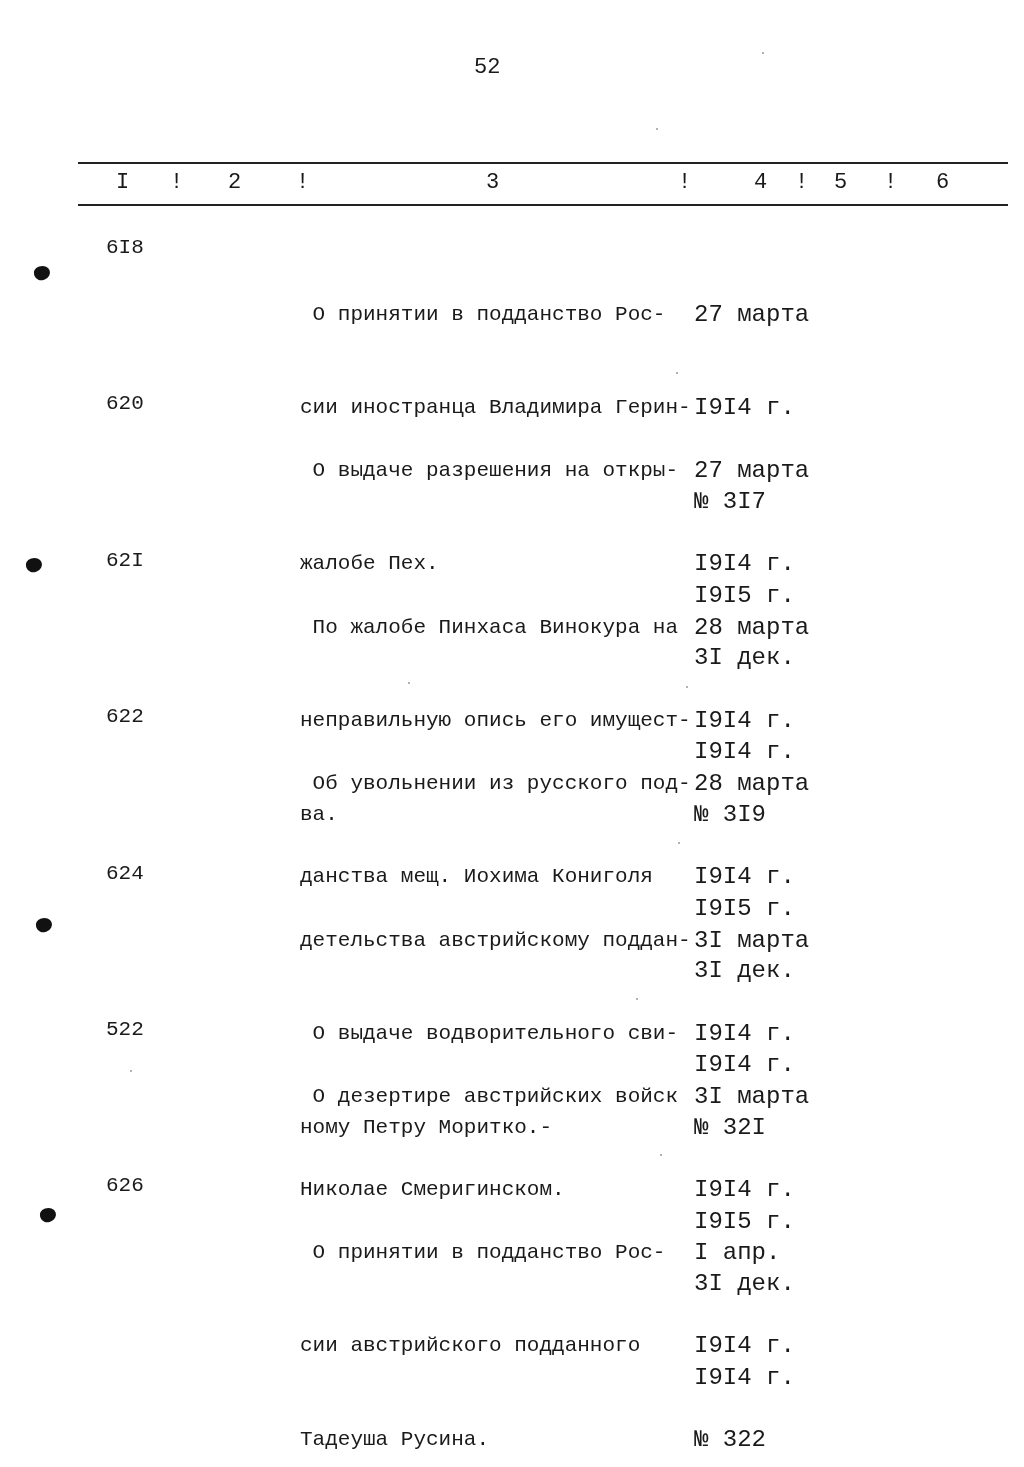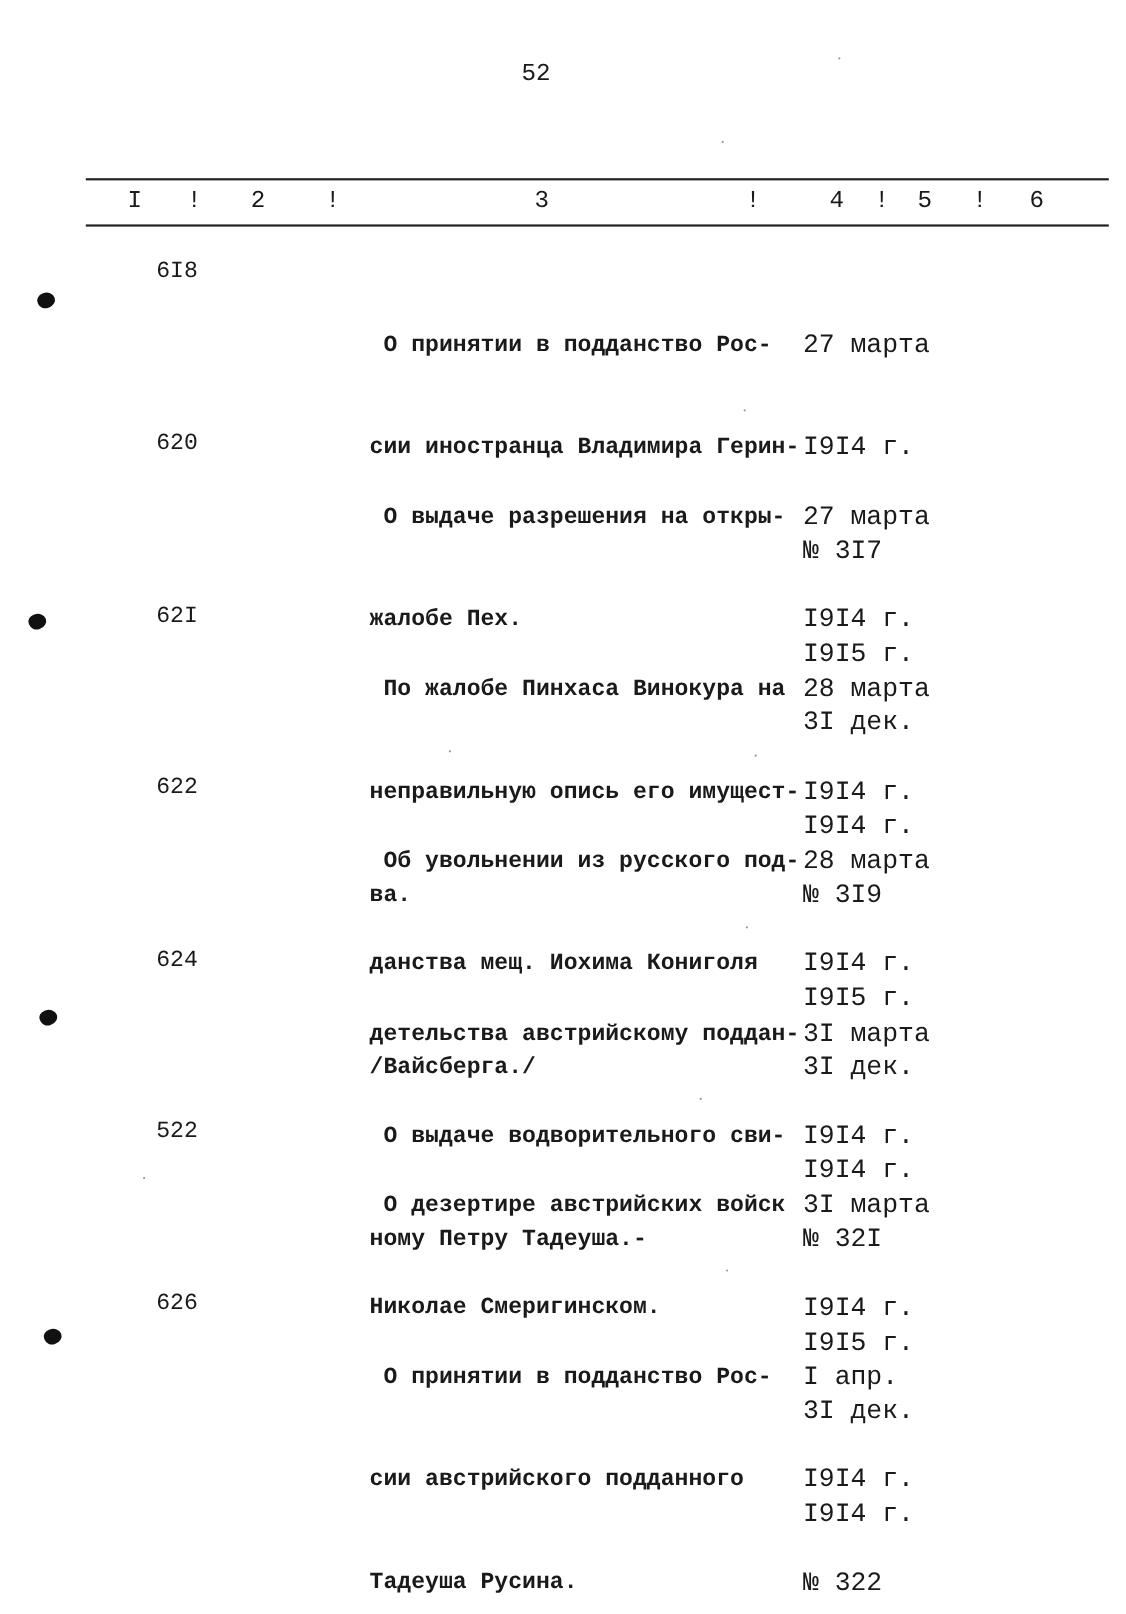--- a/index.html
+++ b/index.html
@@ -41,38 +41,37 @@
     }
     .header-row span {
       position: absolute;
       top: 0;
     }
     .entry {
       position: absolute;
       left: 0;
       width: 840px;
       height: 130px;
-      margin-left: 36px;
     }
     .entry .num {
       position: absolute;
       left: 106px;
       top: 0;
       font-size: 21px;
     }
     .entry .desc {
       position: absolute;
       left: 300px;
       top: 0;
       width: 400px;
       font-size: 21px;
       line-height: 31.3px;
       white-space: pre;
     }
-    .entry .desc div { white-space: pre; font-weight: bold; }
+    .entry .desc div { white-space: pre; }
     .entry .dates {
       position: absolute;
       left: 694px;
       top: 0;
       font-size: 24px;
       line-height: 31.3px;
       white-space: pre;
     }
     .entry .dates div { white-space: pre; }
     .hole {
@@ -157,36 +156,35 @@
       <div>№ 3I9</div>
       <div>I9I5 г.</div>
     </div>
   </div>
 
   <div class="entry" style="top:705px">
     <div class="num">622</div>
     <div class="desc">
       <div> Об увольнении из русского под-</div>
       <div>данства мещ. Иохима Кониголя</div>
-      <div>/Вайсберга./</div>
     </div>
     <div class="dates">
       <div>28 марта</div>
       <div>I9I4 г.</div>
       <div>3I дек.</div>
       <div>I9I4 г.</div>
     </div>
   </div>
 
   <div class="entry" style="top:862px">
     <div class="num">624</div>
     <div class="desc">
       <div>детельства австрийскому поддан-</div>
       <div> О выдаче водворительного сви-</div>
-      <div>ному Петру Тадеуша.-</div>
+      <div>ному Петру Моритко.-</div>
     </div>
     <div class="dates">
       <div>3I марта</div>
       <div>I9I4 г.</div>
       <div>№ 32I</div>
       <div>I9I5 г.</div>
     </div>
   </div>
 
   <div class="entry" style="top:1018px">

